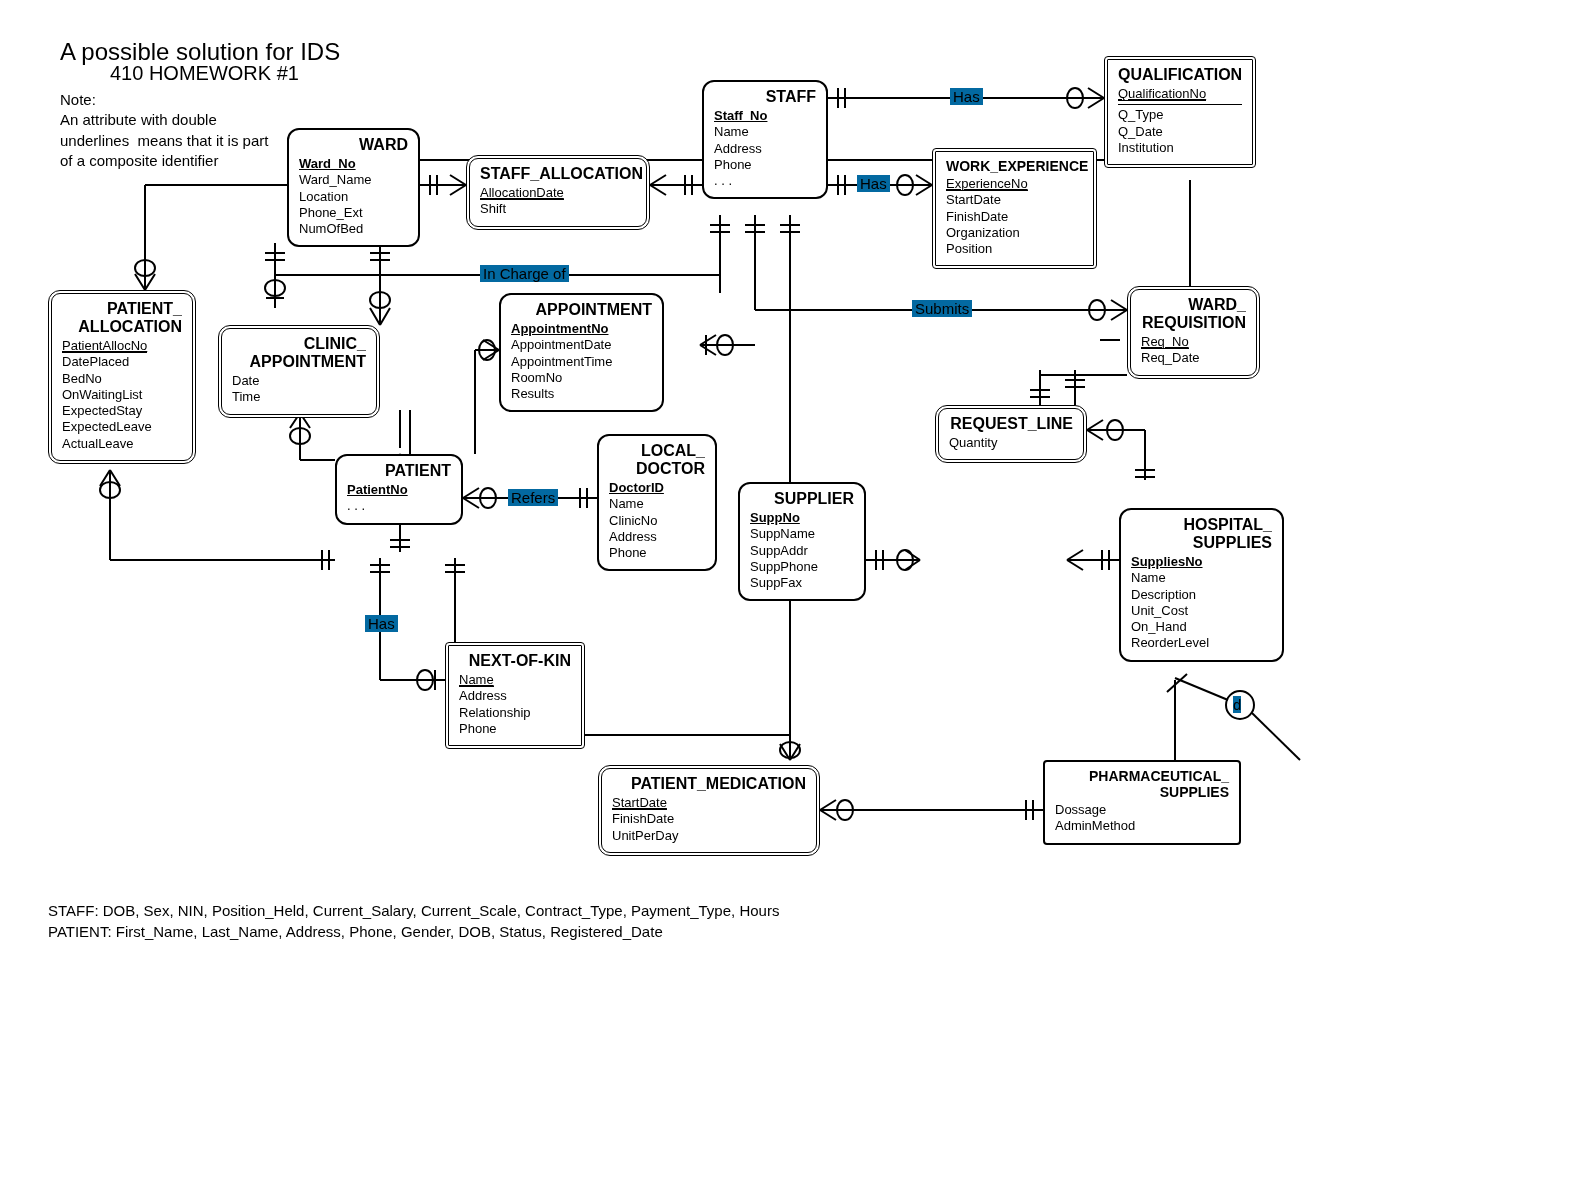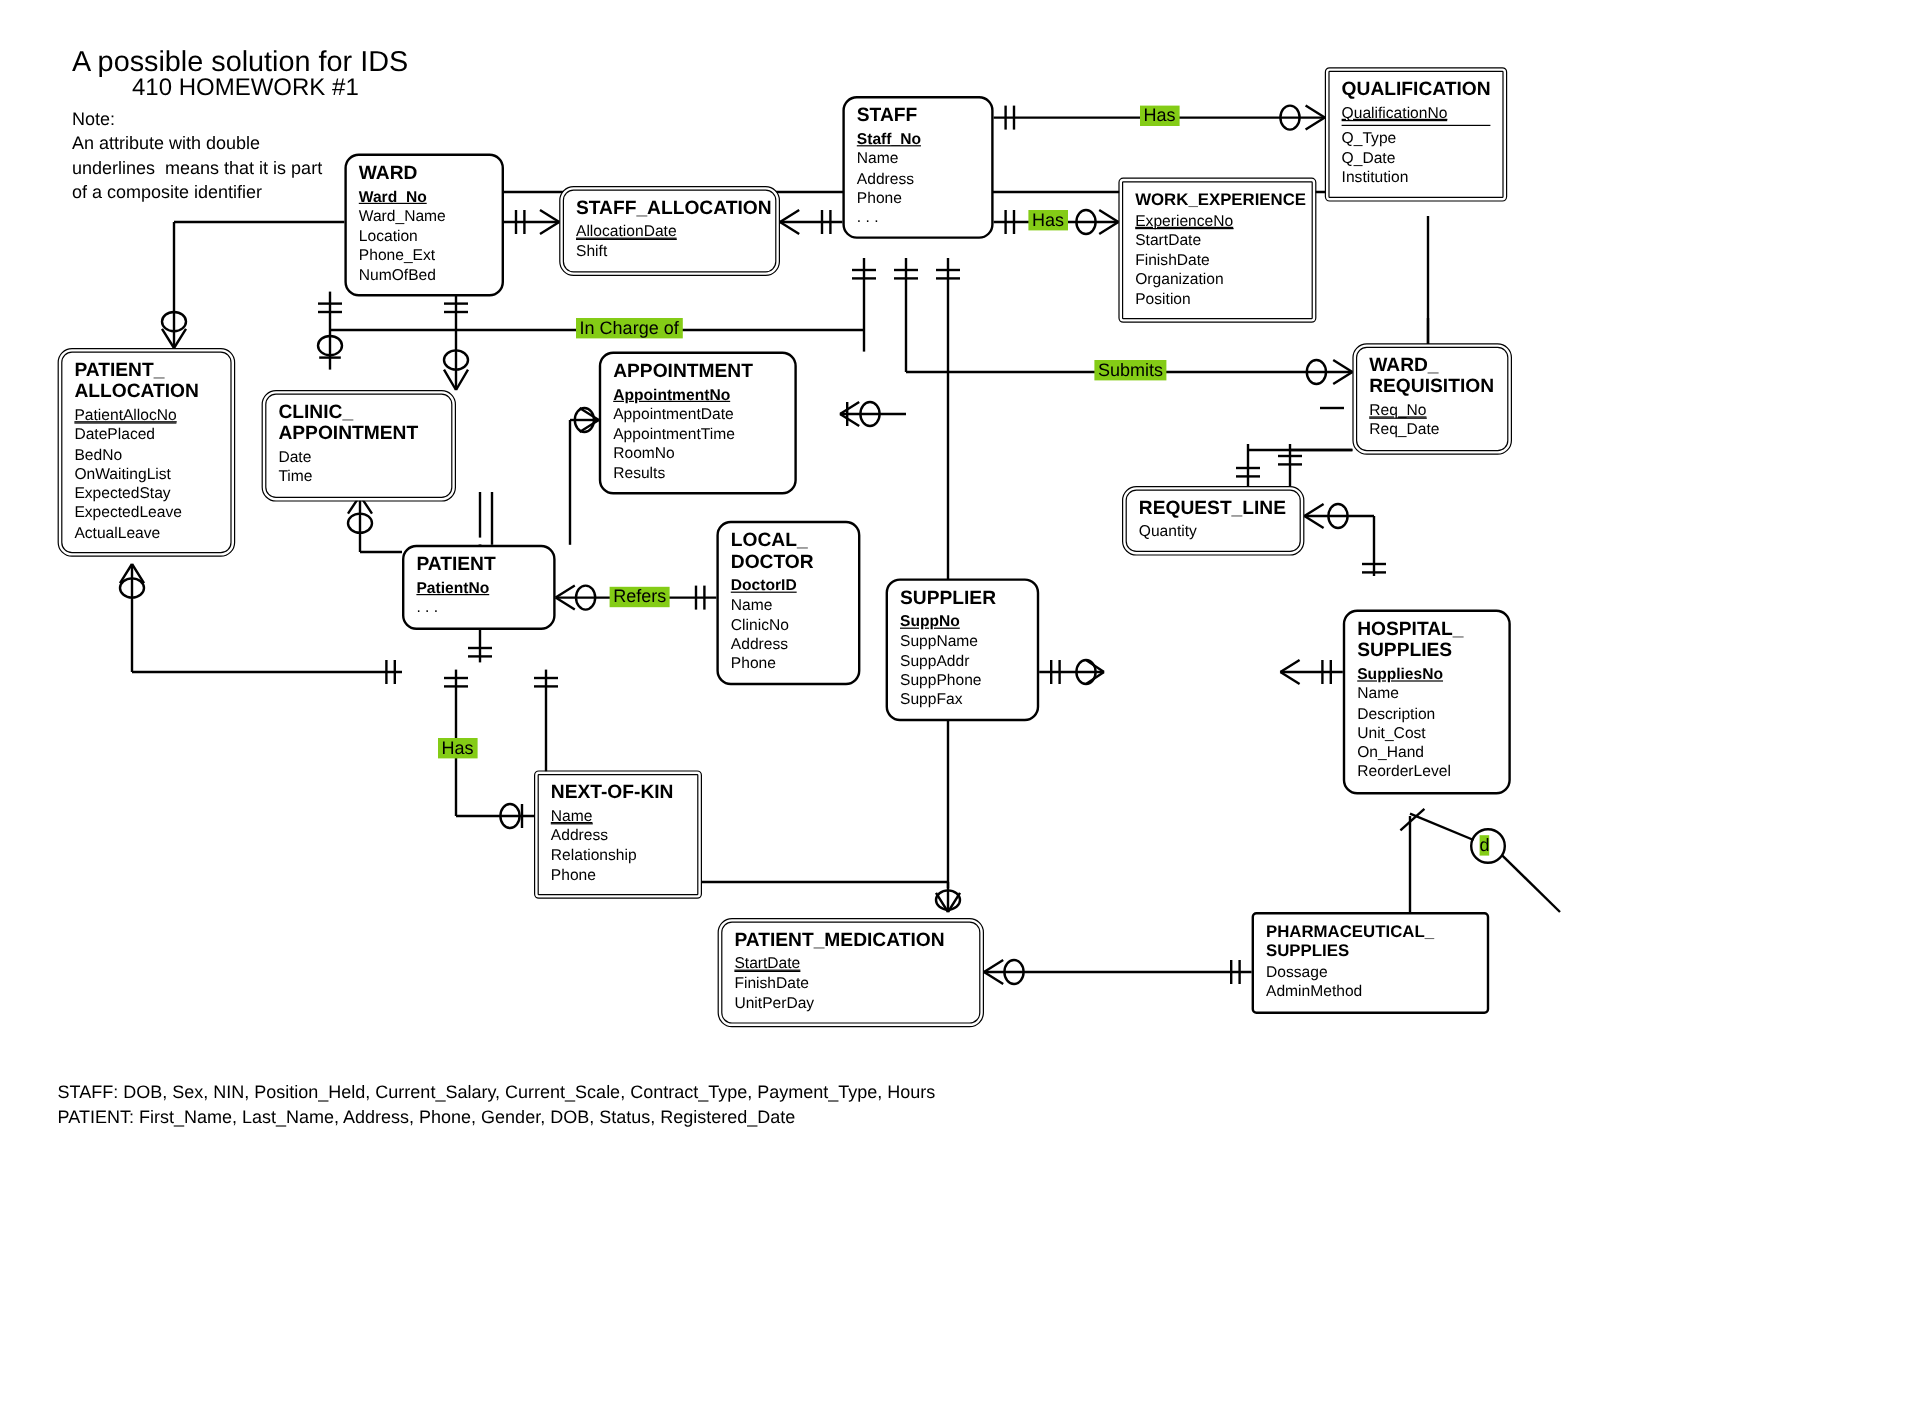--- a/index.html
+++ b/index.html
@@ -34,40 +34,40 @@
   border-radius: 12px;
   background: #fff;
   padding: 6px 10px 8px 10px;
   box-sizing: border-box;
 }
 .weak-entity {
   border: 4px double #000;
 }
 .ename {
   font-weight: bold;
-  text-align: left;
+  text-align: right;
   font-size: 16px;
   margin-bottom: 2px;
   white-space: pre;
 }
 .attrs {
   font-size: 13px;
   line-height: 1.25;
 }
 .attrs .pk { text-decoration: underline; font-weight: bold; }
 .attrs .du {
   text-decoration: underline;
   border-bottom: 1px solid #000;
   display: inline-block;
   line-height: 1.0;
 }
 .rel-label {
   position: absolute;
   font-size: 15px;
-  background: #84cc16;
+  background: #0369a1;
   padding: 0 3px;
 }
 .footer {
   position: absolute;
   font-size: 15px;
   line-height: 1.4;
 }
 svg.diagram-lines {
   position: absolute;
   top: 0; left: 0;
@@ -312,21 +312,21 @@
 DOCTOR</div>
     <div class="attrs"><span class="pk">DoctorID</span><br>Name<br>ClinicNo<br>Address<br>Phone</div>
   </div>
 
   <div class="entity" style="left:738px;top:482px;width:128px">
     <div class="ename">SUPPLIER</div>
     <div class="attrs"><span class="pk">SuppNo</span><br>SuppName<br>SuppAddr<br>SuppPhone<br>SuppFax</div>
   </div>
 
 
-  <div class="entity" style="left:1119px;top:508px;width:140px">
+  <div class="entity" style="left:1119px;top:508px;width:165px">
     <div class="ename">HOSPITAL_
 SUPPLIES</div>
     <div class="attrs"><span class="pk">SuppliesNo</span><br>Name<br>Description<br>Unit_Cost<br>On_Hand<br>ReorderLevel</div>
   </div>
 
   <div class="entity weak-entity" style="left:445px;top:642px;width:140px;border-radius:4px">
     <div class="ename">NEXT-OF-KIN</div>
     <div class="attrs"><span class="du">Name</span><br>Address<br>Relationship<br>Phone</div>
   </div>
 

